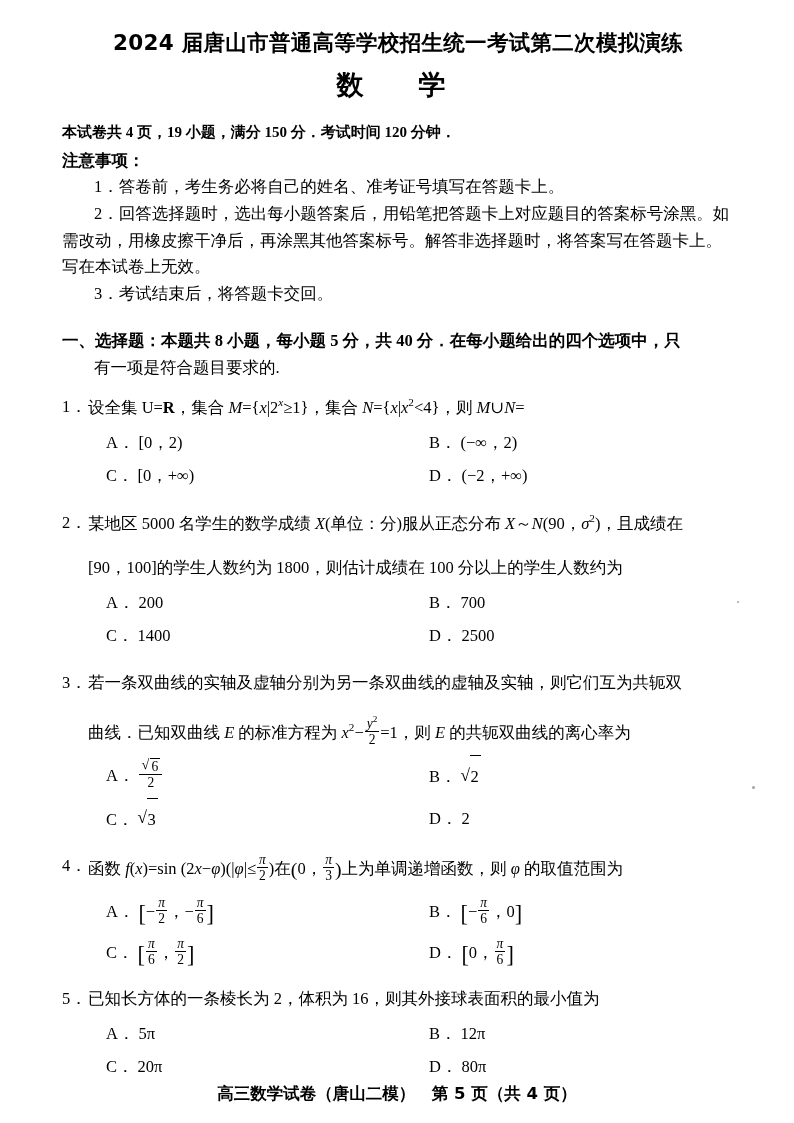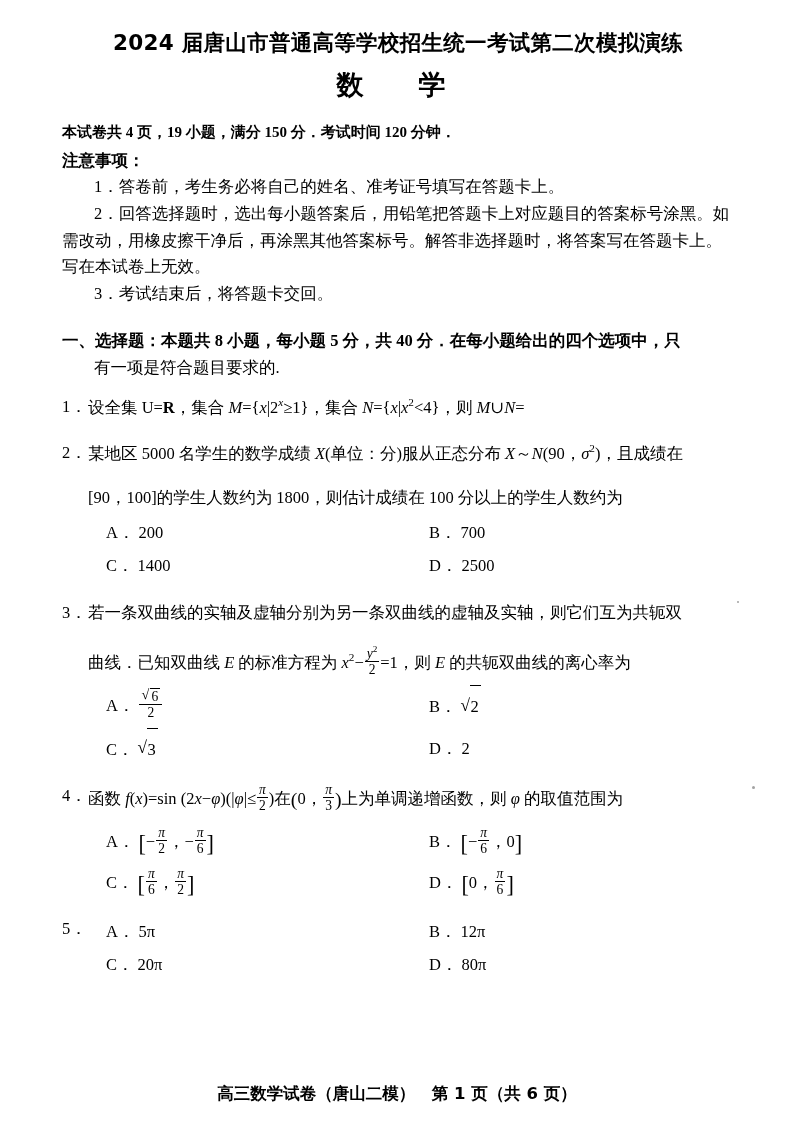--- a/index.html
+++ b/index.html
@@ -172,20 +172,26 @@
     <div class="section-head">
       <b>一、选择题：</b><b>本题共 8 小题，每小题 5 分，共 40 分．在每小题给出的四个选项中，只</b>
       <span class="cont">有一项是符合题目要求的.</span>
     </div>
 
     <div class="q">
       <span class="q-num">1．</span>
       <div class="q-body">
         设全集 U=<b>R</b>，集合 <i class="v">M</i>={<i class="v">x</i>|2<sup class="e"><i class="v">x</i></sup>≥1}，集合 <i class="v">N</i>={<i class="v">x</i>|<i class="v">x</i><sup class="e">2</sup>&lt;4}，则 <i class="v">M</i>∪<i class="v">N</i>=
       </div>
+      <div class="opts">
+        <div class="opt"><span class="lbl">A．</span>[0，2)</div>
+        <div class="opt"><span class="lbl">B．</span>(−∞，2)</div>
+        <div class="opt"><span class="lbl">C．</span>[0，+∞)</div>
+        <div class="opt"><span class="lbl">D．</span>(−2，+∞)</div>
+      </div>
     </div>
 
     <div class="q">
       <span class="q-num">2．</span>
       <div class="q-body">
         <span class="line">某地区 5000 名学生的数学成绩 <i class="v">X</i>(单位：分)服从正态分布 <i class="v">X</i>～<i class="v">N</i>(90，<i class="v">σ</i><sup class="e">2</sup>)，且成绩在</span>
         <span class="line">[90，100]的学生人数约为 1800，则估计成绩在 100 分以上的学生人数约为</span>
       </div>
       <div class="opts">
         <div class="opt"><span class="lbl">A．</span><span>200</span></div>
@@ -217,27 +223,28 @@
       <div class="opts tall">
         <div class="opt"><span class="lbl">A．</span><span class="bracket-l">[</span>−<span class="frac"><span class="num"><i class="v">π</i></span><span class="den">2</span></span>，−<span class="frac"><span class="num"><i class="v">π</i></span><span class="den">6</span></span><span class="bracket-r">]</span></div>
         <div class="opt"><span class="lbl">B．</span><span class="bracket-l">[</span>−<span class="frac"><span class="num"><i class="v">π</i></span><span class="den">6</span></span>，0<span class="bracket-r">]</span></div>
         <div class="opt"><span class="lbl">C．</span><span class="bracket-l">[</span><span class="frac"><span class="num"><i class="v">π</i></span><span class="den">6</span></span>，<span class="frac"><span class="num"><i class="v">π</i></span><span class="den">2</span></span><span class="bracket-r">]</span></div>
         <div class="opt"><span class="lbl">D．</span><span class="bracket-l">[</span>0，<span class="frac"><span class="num"><i class="v">π</i></span><span class="den">6</span></span><span class="bracket-r">]</span></div>
       </div>
     </div>
 
     <div class="q">
       <span class="q-num">5．</span>
+      <div class="q-body">已知长方体的一条棱长为 2，体积为 16，则其外接球表面积的最小值为</div>
       <div class="opts">
         <div class="opt"><span class="lbl">A．</span><span>5π</span></div>
         <div class="opt"><span class="lbl">B．</span><span>12π</span></div>
         <div class="opt"><span class="lbl">C．</span><span>20π</span></div>
         <div class="opt"><span class="lbl">D．</span><span>80π</span></div>
       </div>
     </div>
 
   </div>
 
-  <div class="footer">高三数学试卷（唐山二模）　第 1 页（共 6 页）</div>
+  <div class="footer">高三数学试卷（唐山二模）　第 5 页（共 4 页）</div>
 
   <div class="speck" style="left:752px; top:786px; width:3px; height:3px;"></div>
   <div class="speck" style="left:737px; top:601px; width:2px; height:2px;"></div>
 </div>
 
 </body></html>

